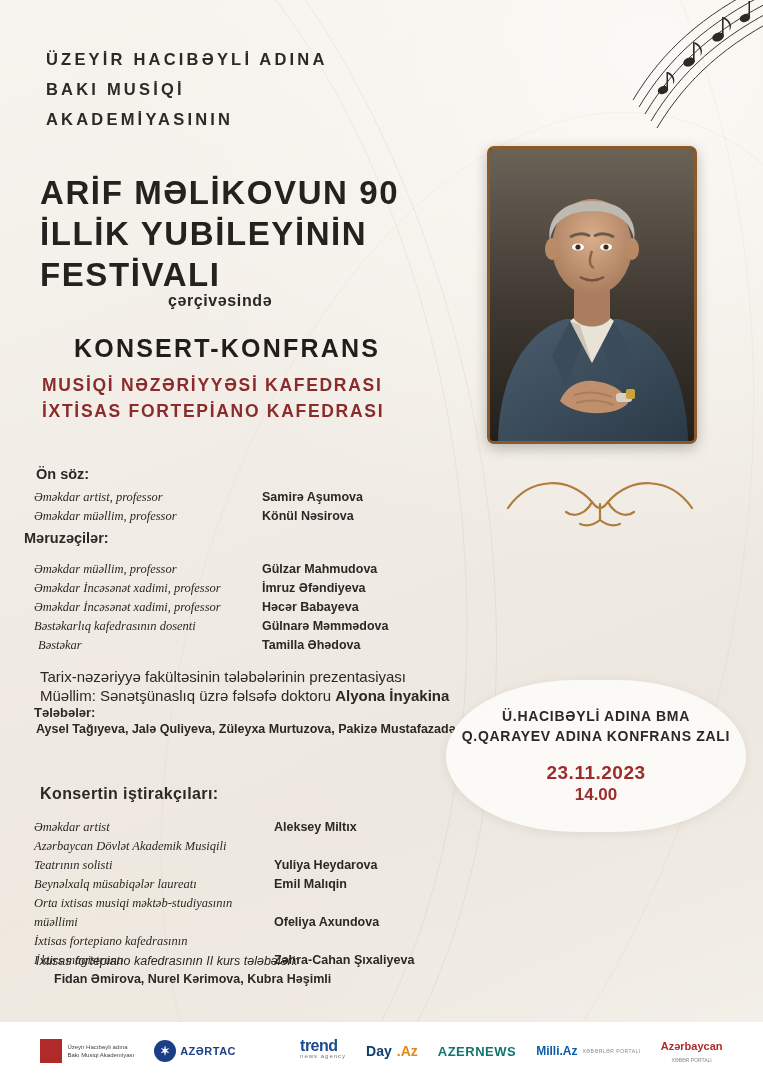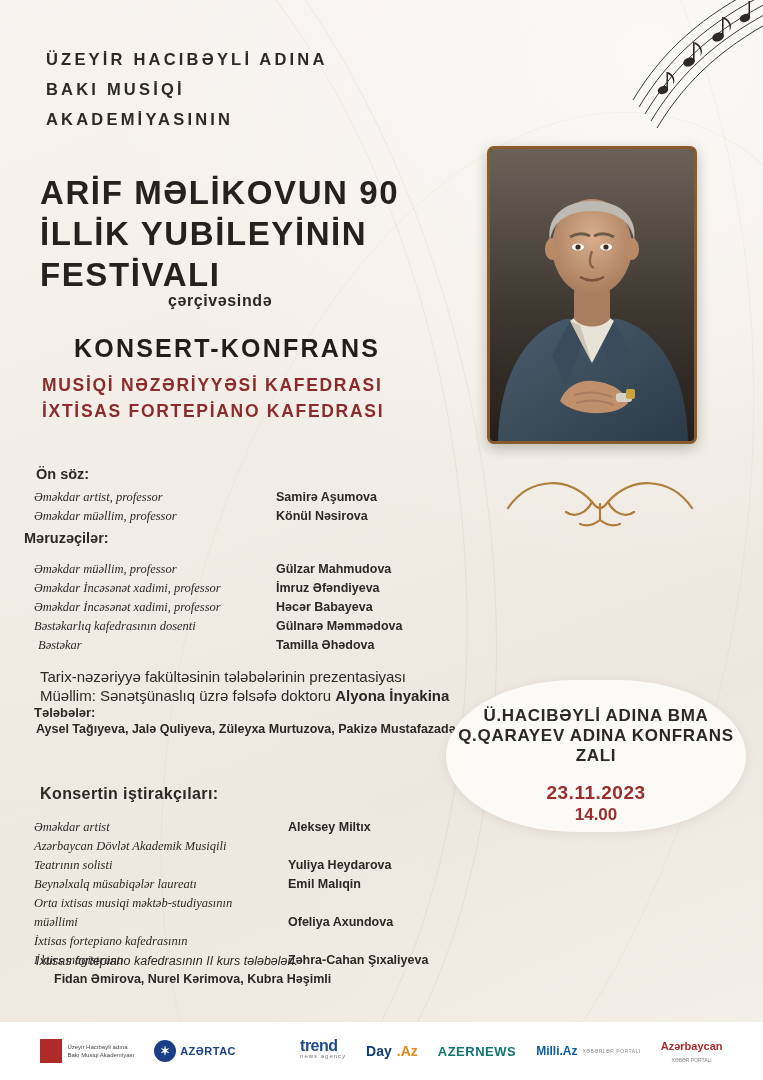--- a/index.html
+++ b/index.html
@@ -110,21 +110,21 @@
   
   .flourish { position: absolute; left: 500px; top: 468px; width: 200px; height: 70px; }
 
   
   .block { position: absolute; color: #2b2825; }
 
   .onsoz-h { left: 36px; top: 466px; font-size: 14.5px; font-weight: bold; }
   .row-list { font-size: 12.5px; line-height: 19px; }
   .row { display: flex; }
   .row .left { width: 228px; font-style: italic; font-family: Liberation Serif, serif; }
-  .row .right { font-weight: bold; margin-left: 14px; }
+  .row .right { font-weight: bold; }
 
   .onsoz-rows { left: 34px; top: 488px; width: 430px; }
   .maruz-h { left: 24px; top: 530px; font-size: 14.5px; font-weight: bold; }
   .maruz-rows { left: 34px; top: 560px; width: 440px; }
 
   .tarix { left: 40px; top: 667px; width: 450px; font-size: 15px; line-height: 19px; }
   .tarix b { font-weight: bold; }
   .telebeler-h { left: 34px; top: 705px; font-size: 13px; font-weight: bold; }
   .telebeler-list { left: 36px; top: 722px; font-size: 12.5px; font-weight: bold; }
 
@@ -142,21 +142,21 @@
     top: 680px;
     width: 300px;
     height: 152px;
     background: #fcfaf6;
     border-radius: 130px / 76px;
     box-shadow: 0 2px 10px rgba(120,100,80,0.12);
     text-align: center;
     padding-top: 26px;
   }
   .bubble .v1 {
-    font-size: 17px;
+    font-size: 14px;
     font-weight: bold;
     color: #2b2825;
     letter-spacing: 0.7px;
     line-height: 20px;
   }
   .bubble .date {
     margin-top: 14px;
     font-size: 19px;
     font-weight: bold;
     color: #9b2c2c;

